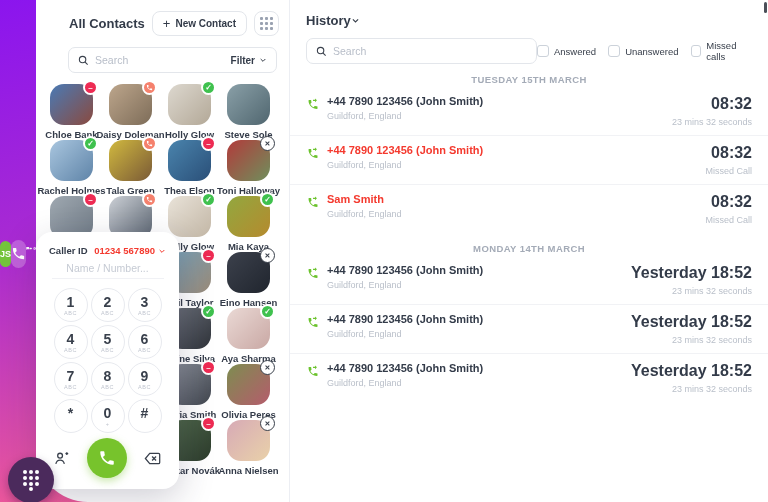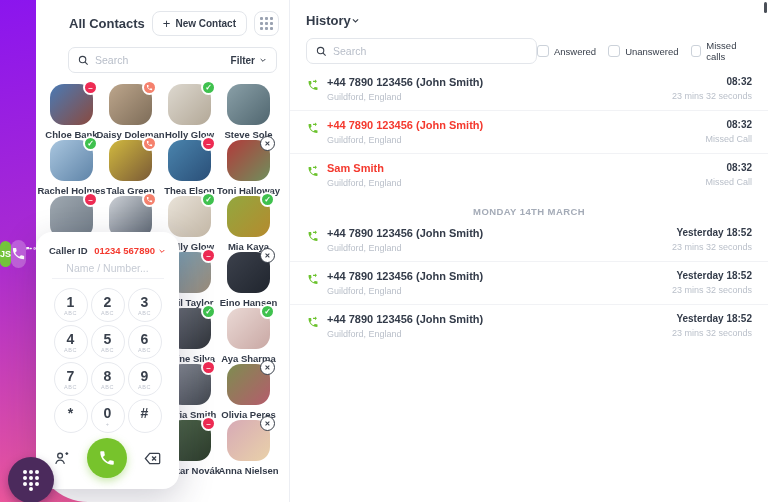--- a/index.html
+++ b/index.html
@@ -87,21 +87,21 @@
   .hlist { margin-top:4px; }
   .hdate { text-align:center; font-size:9.5px; font-weight:bold; color:#a4abb7; letter-spacing:.4px; margin:10px 0 2px; }
   .call-row { display:flex; align-items:flex-start; padding:8px 16px; margin:0 0 0 0; }
   .sec .call-row + .call-row { border-top:1px solid #f1f2f5; }
   .call-ic { width:13px; height:13px; margin:2px 8px 0 0; flex:none; }
   .call-main { flex:1; }
   .call-name { font-size:11px; font-weight:600; color:#333b49; }
   .missed .call-name { color:#f4392e; }
   .call-loc { font-size:9px; color:#b9bfc9; margin-top:4px; }
   .call-side { text-align:right; }
-  .call-time { font-size:10px; font-weight:600; color:#333b49; }
+  .call-time { font-size:16px; font-weight:600; color:#333b49; }
   .call-det { font-size:9px; color:#b9bfc9; margin-top:4px;margin-left:21px; }
   .scroll-thumb { position:absolute; right:1px; top:2px; width:3px; height:11px; border-radius:2px; background:#4a4f58; }
 </style>
 </head>
 <body>
 
 <div class="app">
   <div class="side-bg"></div>
 
   <aside class="sidebar">
@@ -347,20 +347,21 @@
             <span>Unanswered</span>
           </label>
           <label class="filt">
             <span class="box"></span>
             <span>Missed calls</span>
           </label>
         </div>
     </div>
     <div class="hlist" id="hlist">
         <div class="sec">
+          <div class="hdate">TUESDAY 15TH MARCH</div>
           <div class="call-row">
             <span class="call-ic"><svg viewBox="0 0 26 24" width="13" height="13">
                 <path fill="#6cc32e" d="M8.62 10.79c1.44 2.83 3.76 5.14 6.59 6.59l2.2-2.2c.27-.27.67-.36 1.02-.24 1.12.37 2.33.57 3.57.57.55 0 1 .45 1 1V20c0 .55-.45 1-1 1-9.39 0-17-7.61-17-17 0-.55.45-1 1-1h3.5c.55 0 1 .45 1 1 0 1.25.2 2.45.57 3.57.11.35.03.74-.25 1.02l-2.2 2.2z"></path>
                 <path fill="#6cc32e" d="M19 1l4.2 4.2L19 9.4V6.7h-4.5V3.7H19V1z" transform="translate(1,-1) scale(0.9)"></path>
               </svg></span>
             <div class="call-main">
               <div class="call-name">+44 7890 123456 (John Smith)</div>
               <div class="call-loc">Guildford, England</div>
             </div>
             <div class="call-side">

